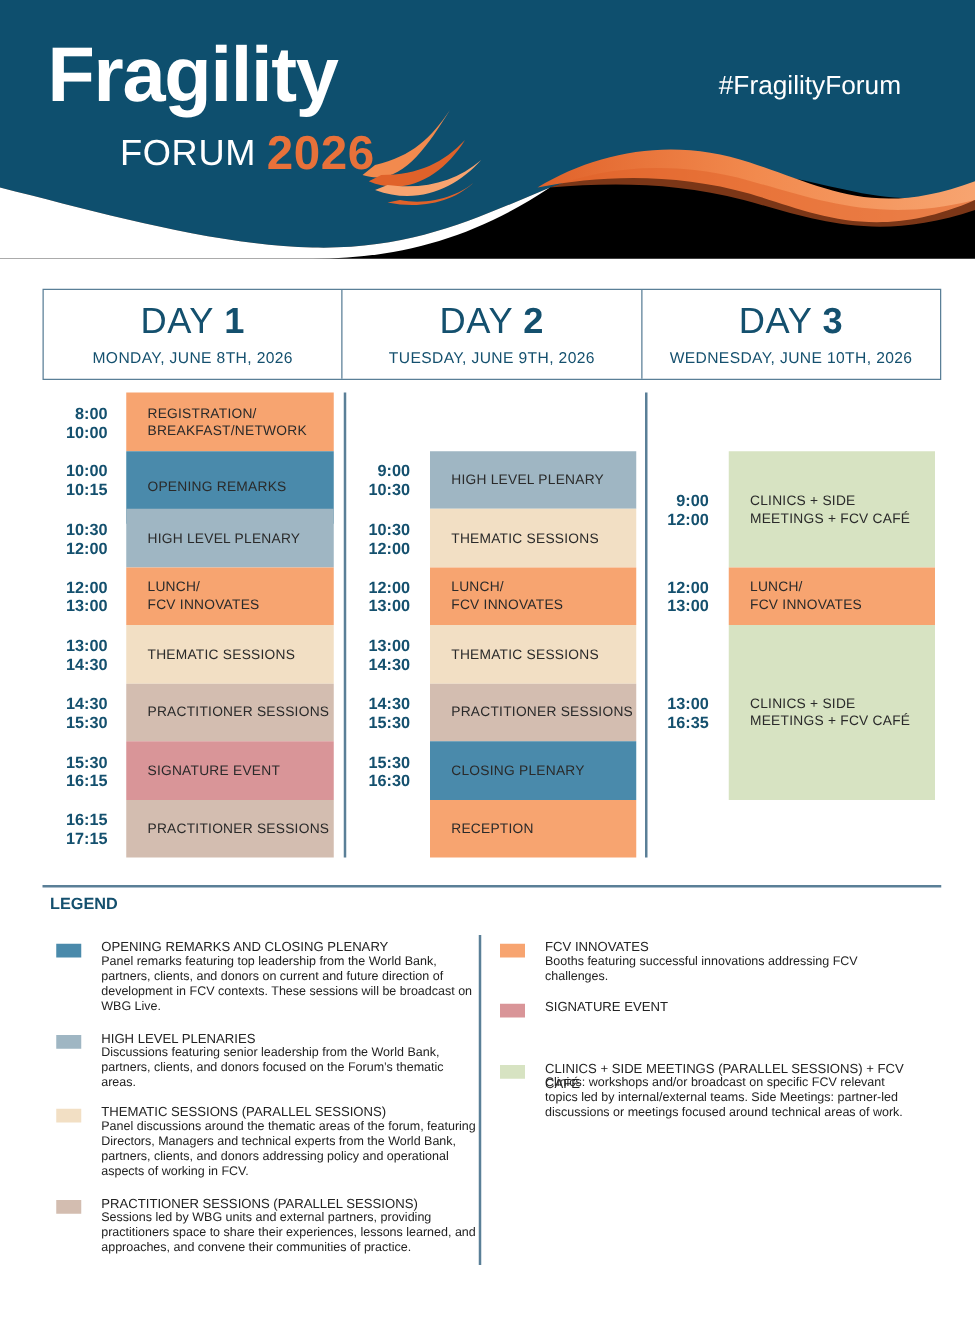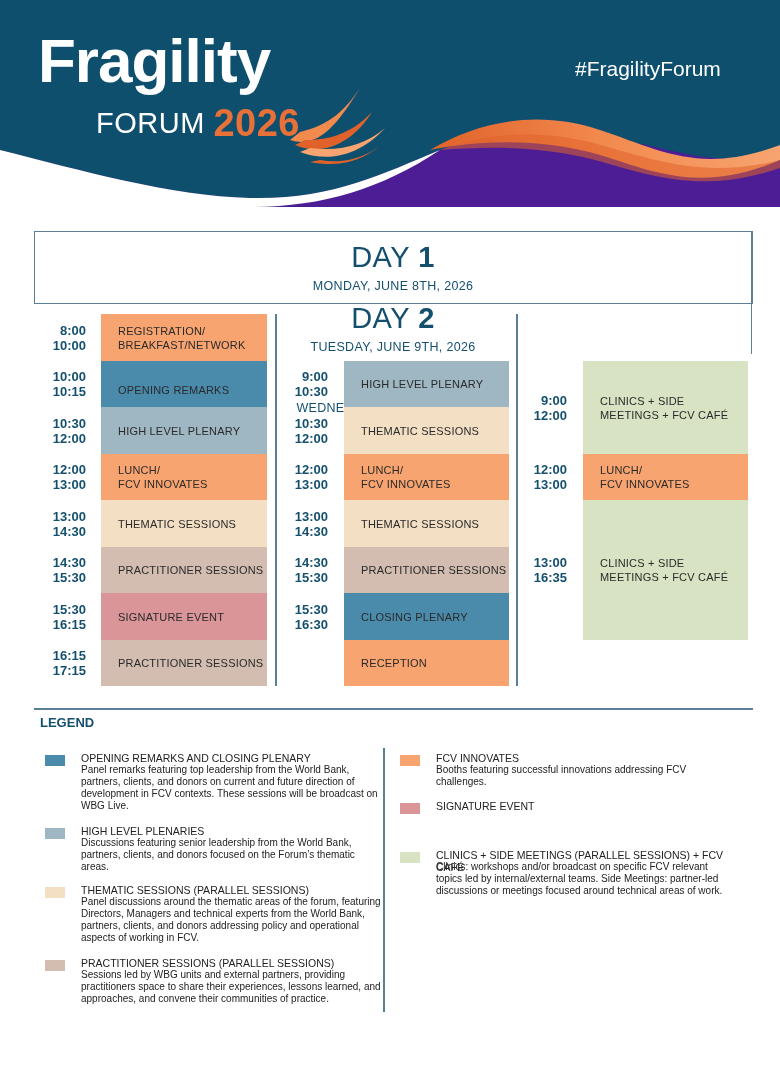--- a/index.html
+++ b/index.html
@@ -1,24 +1,24 @@
 <!DOCTYPE html>
 <html><head>
 <meta charset="utf-8">
 <style>
   * { box-sizing: border-box; margin: 0; padding: 0; }
   body { width: 780px; height: 1070px; background: #ffffff; font-family: "Liberation Sans", sans-serif; color: #222; position: relative; overflow: hidden; }
-  .banner { position: absolute; left: 0; top: 0; width: 780px; height: 207px; overflow: hidden; background: #4c1d95; }
+  .banner { position: absolute; left: 0; top: 0; width: 780px; height: 207px; overflow: hidden; background: #000000; }
   .banner svg { position: absolute; left: 0; top: 0; }
   .title-main { position: absolute; left: 38px; top: 30px; font-size: 62px; font-weight: bold; color: #ffffff; letter-spacing: -1px; line-height: 1; }
   .title-sub { position: absolute; left: 96px; top: 104px; font-size: 29px; color: #ffffff; line-height: 1; letter-spacing: 0.5px; }
   .title-year { color: #e8713a; font-weight: bold; font-size: 38px; vertical-align: -3px; }
   .hashtag { position: absolute; left: 575px; top: 57px; font-size: 21px; color: #ffffff; }
 
-  .days-header { position: absolute; left: 34px; top: 231px; width: 719px; height: 73px; border: 1.5px solid #5a7f97; display: flex; flex-direction: column; }
+  .days-header { position: absolute; left: 34px; top: 231px; width: 719px; height: 73px; border: 1.5px solid #5a7f97; display: flex; }
   .day-head { flex: 1; text-align: center; padding-top: 10px; border-right: 1.5px solid #5a7f97; }
   .day-head:last-child { border-right: none; text-align: center; }
   .day-title { font-size: 29px; color: #14506e; line-height: 1.1; letter-spacing: 0.5px; }
   .day-num { font-weight: bold; }
   .day-date { font-size: 12.5px; color: #14506e; margin-top: 5px; letter-spacing: 0.3px; }
 
   .col-sep { position: absolute; width: 2px; background: #5a7f97; top: 314px; height: 372px; }
 
   .time { position: absolute; width: 60px; text-align: right; font-size: 13px; font-weight: bold; color: #14506e; line-height: 15px; }
   .block { position: absolute; display: flex; align-items: center; padding-left: 17px; font-size: 11px; color: #2a2a2a; line-height: 14px; letter-spacing: 0.2px; }

